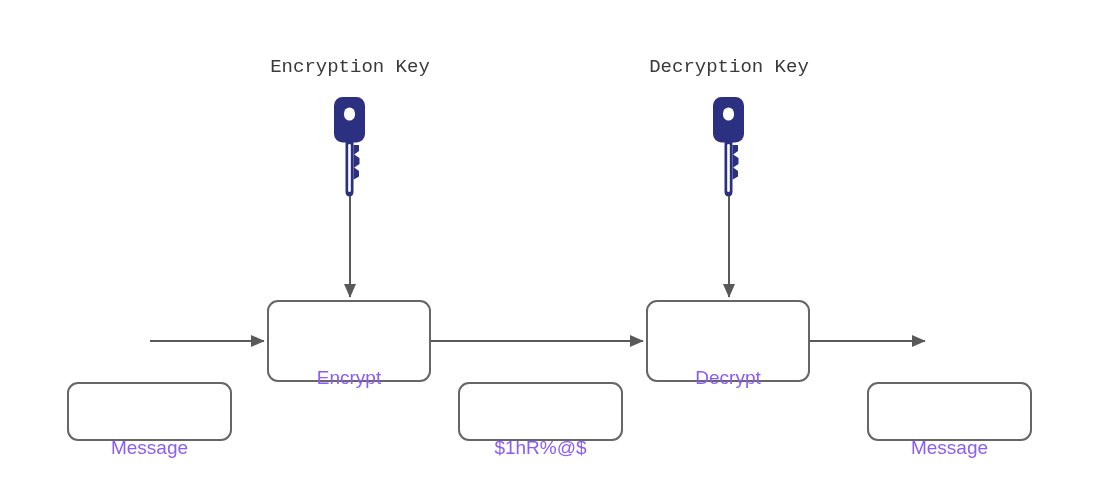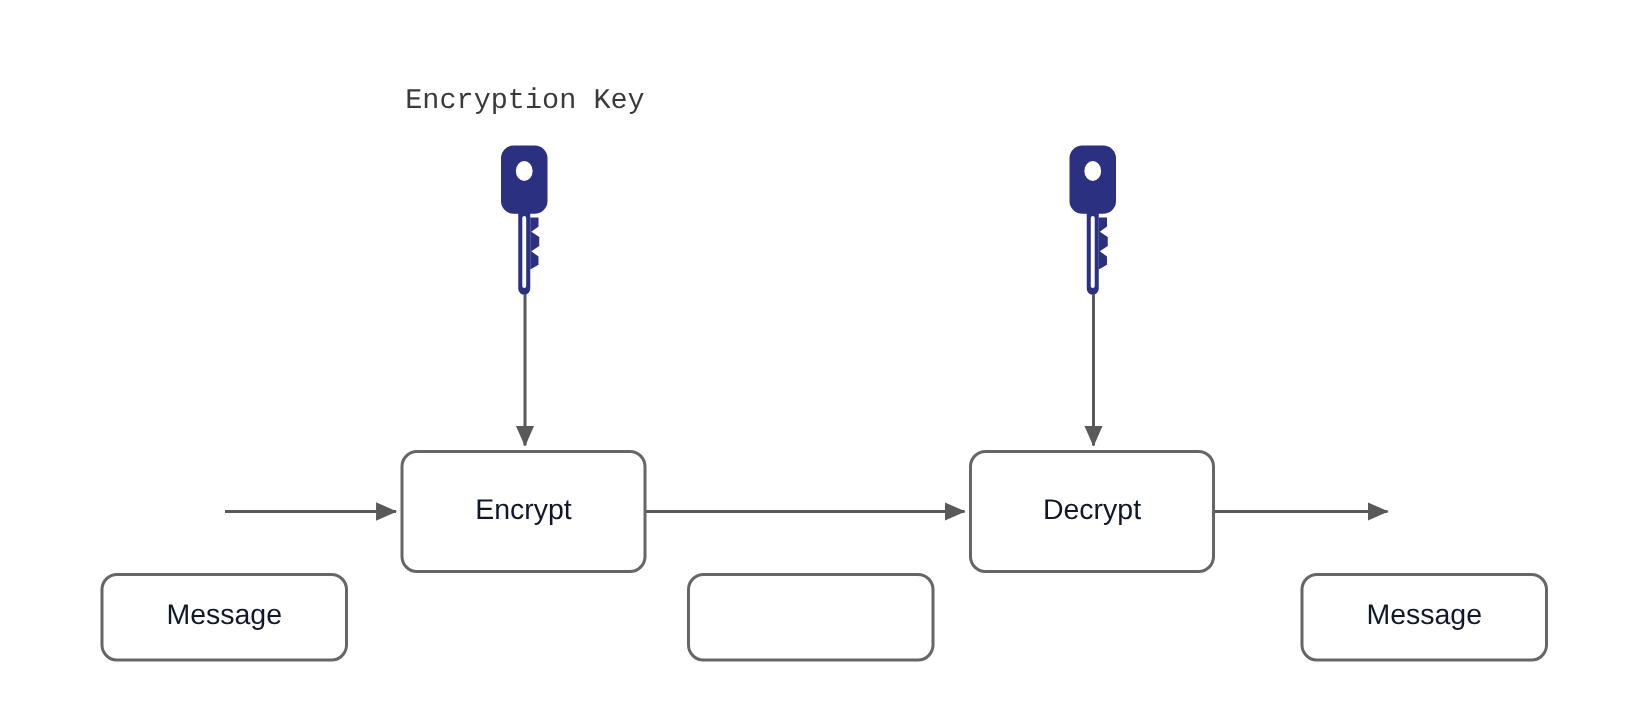--- a/index.html
+++ b/index.html
@@ -25,26 +25,27 @@
     left: 0;
     width: 1100px;
     height: 484px;
   }
   .node-label {
     position: absolute;
     display: flex;
     align-items: center;
     justify-content: center;
     text-align: center;
-    color: #0f172a;
+    color: #8b5cf6;
     font-size: 19px;
     font-family: "Liberation Sans", sans-serif;
     line-height: 1.2;
     white-space: nowrap;
     pointer-events: none;
+    margin-top: 37px;
   }
   .caption-label {
     position: absolute;
     display: flex;
     align-items: center;
     justify-content: center;
     text-align: center;
     color: #3a3a3a;
     font-size: 19px;
     font-family: Liberation Mono, monospace;
@@ -117,23 +118,25 @@
 
     <rect x="459" y="383" width="163" height="57" rx="10" ry="10" fill="#ffffff" stroke="#666666" stroke-width="2"></rect>
 
     <rect x="647" y="301" width="162" height="80" rx="10" ry="10" fill="#ffffff" stroke="#666666" stroke-width="2"></rect>
 
     <rect x="868" y="383" width="163" height="57" rx="10" ry="10" fill="#ffffff" stroke="#666666" stroke-width="2"></rect>
   </svg>
 
   <div class="caption-label cap-enc">Encryption Key</div>
 
+  <div class="caption-label cap-dec">Decryption Key</div>
 
   <div class="node-label box-msg1">Message</div>
 
   <div class="node-label box-enc">Encrypt</div>
 
+  <div class="node-label box-ct">$1hR%@$</div>
 
   <div class="node-label box-dec">Decrypt</div>
 
   <div class="node-label box-msg2">Message</div>
 
 </div>
 
 </body></html>

